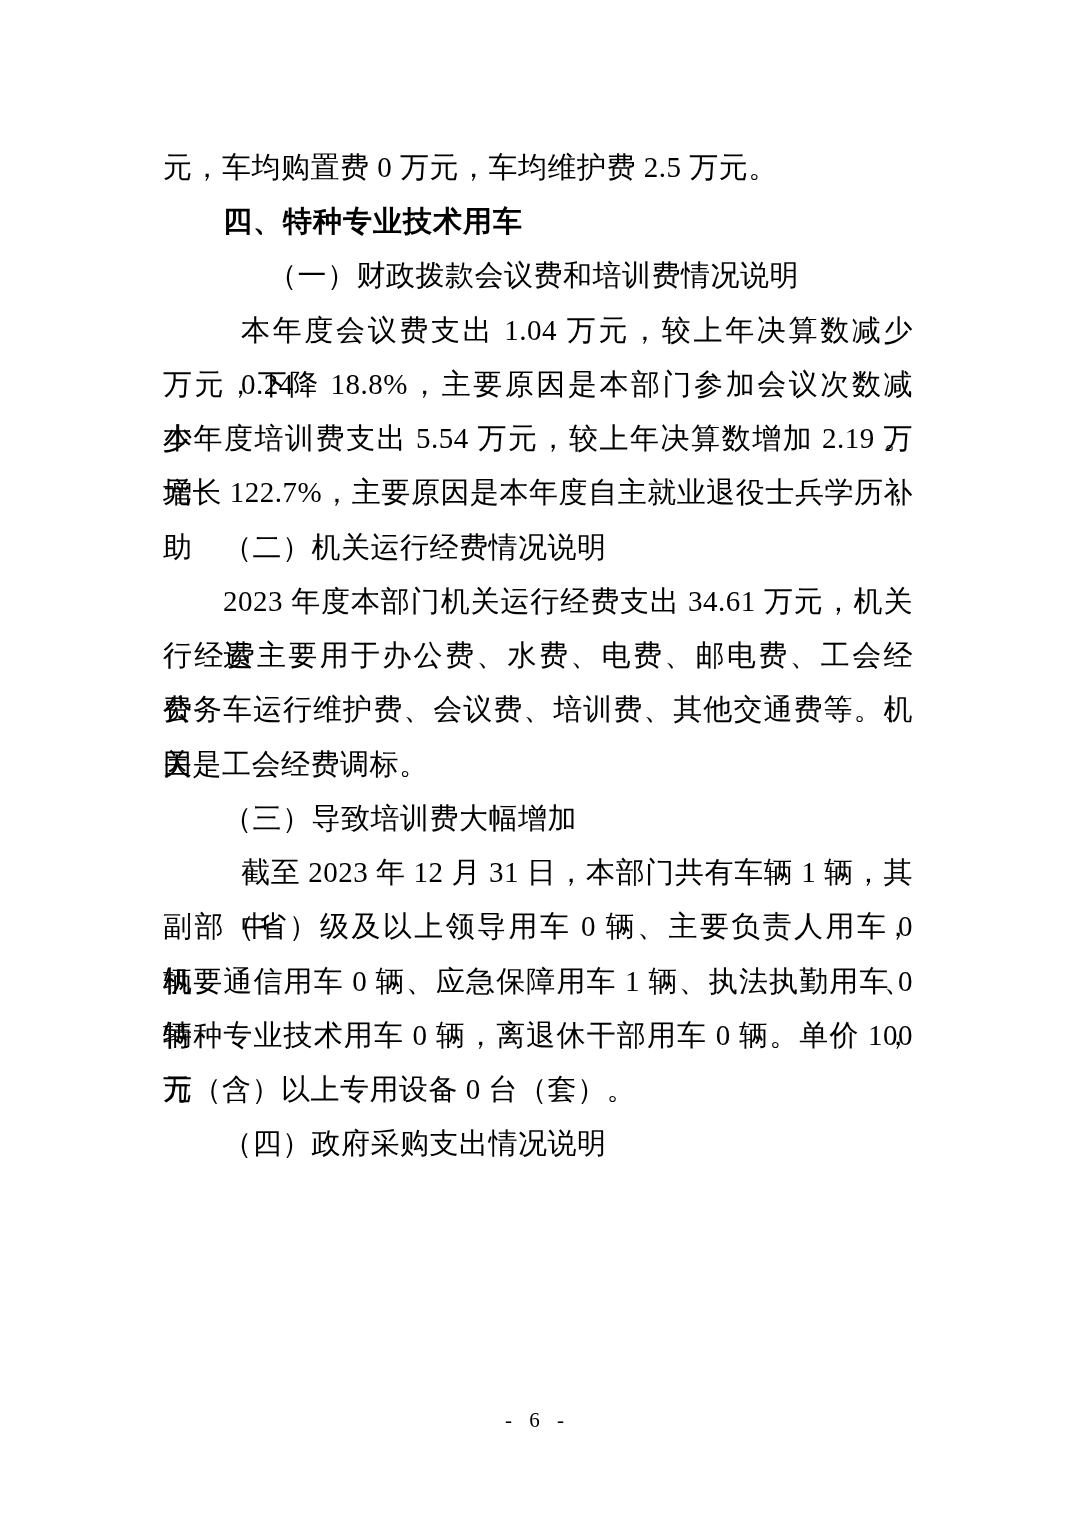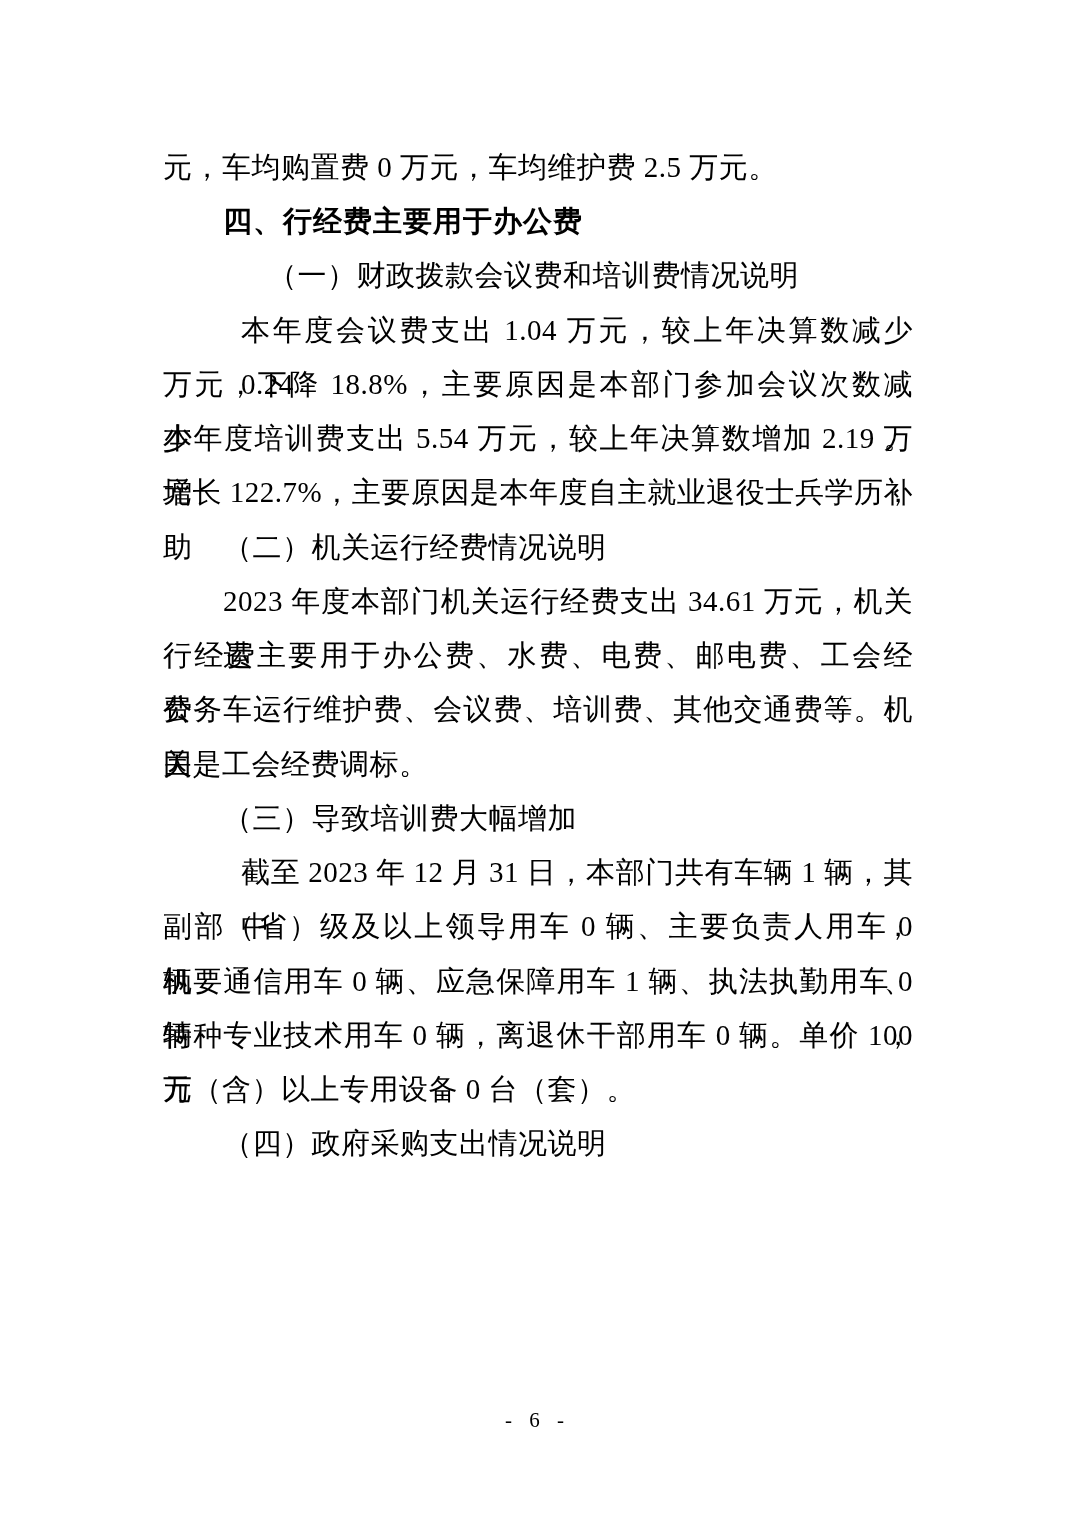--- a/index.html
+++ b/index.html
@@ -64,21 +64,21 @@
     color: #000000;
     font-family: "Liberation Serif", "DejaVu Serif", serif;
   }
 </style>
 </head>
 <body>
 
 <div class="page">
   <div class="content">
     <div class="ln">元，车均购置费 0 万元，车均维护费 2.5 万元。</div>
-    <div class="ln h1 ind-a">四、行经费主要用于办公费</div>
+    <div class="ln h1 ind-a">四、特种专业技术用车</div>
     <div class="ln ind-c">（一）财政拨款会议费和培训费情况说明</div>
     <div class="ln ind-b j">本年度会议费支出 1.04 万元，较上年决算数减少 0.24</div>
     <div class="ln j">万元，下降 18.8%，主要原因是本部门参加会议次数减少。</div>
     <div class="ln j">本年度培训费支出 5.54 万元，较上年决算数增加 2.19 万元，</div>
     <div class="ln j">增长 122.7%，主要原因是本年度自主就业退役士兵学历补助</div>
     <div class="ln ind-a">（二）机关运行经费情况说明</div>
     <div class="ln ind-a j">2023 年度本部门机关运行经费支出 34.61 万元，机关运</div>
     <div class="ln j">行经费主要用于办公费、水费、电费、邮电费、工会经费、</div>
     <div class="ln j">公务车运行维护费、会议费、培训费、其他交通费等。机关</div>
     <div class="ln">因是工会经费调标。</div>

